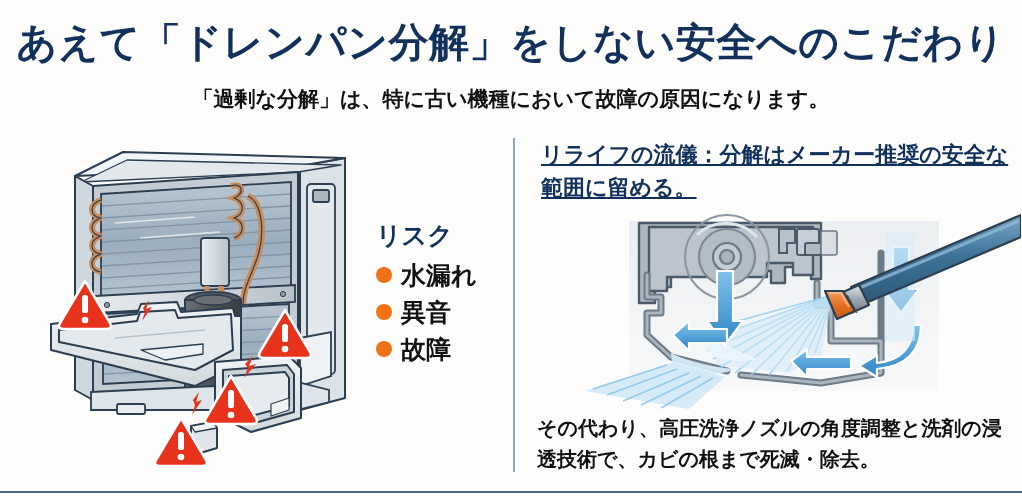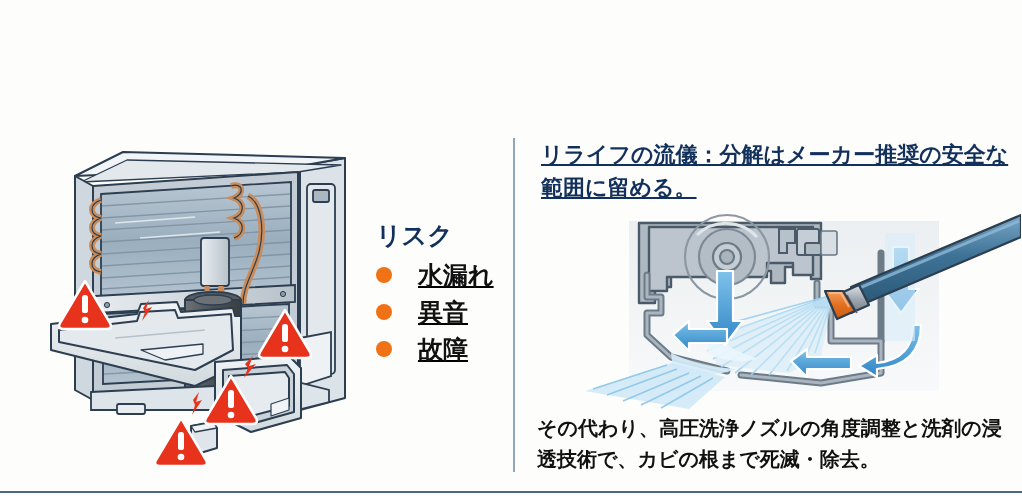--- a/index.html
+++ b/index.html
@@ -92,23 +92,22 @@
     font-size: 25px;
     line-height: 30px;
     font-weight: bold;
     color: #12305c;
     margin-bottom: 10px;
     white-space: nowrap;
   }
   .risk-item {
     display: flex;
     align-items: center;
-    gap: 26px;
+    gap: 9px;
     margin-bottom: 7px;
-    text-decoration: underline;
   }
   .risk-dot {
     width: 16px;
     height: 16px;
     border-radius: 50%;
     background: #ef7216;
     flex: 0 0 auto;
   }
   .risk-label {
     font-size: 25px;
@@ -155,21 +154,23 @@
     color: #111111;
   }
 
   svg { display: block; }
 </style>
 </head>
 <body>
 
 <div id="infographic">
 
-
+  <div class="title">あえて「ドレンパン分解」をしない安全へのこだわり</div>
+
+  <div class="subtitle">「過剰な分解」は、特に古い機種において故障の原因になります。</div>
 
   <div class="v-divider"></div>
   <div class="h-bottom-rule"></div>
 
   <div class="left-panel">
 
     <div class="ac-illustration">
       <svg viewBox="0 0 330 345" width="330" height="345" aria-hidden="true">
         <defs>
           <linearGradient id="fin" x1="0" y1="0" x2="0" y2="1">

